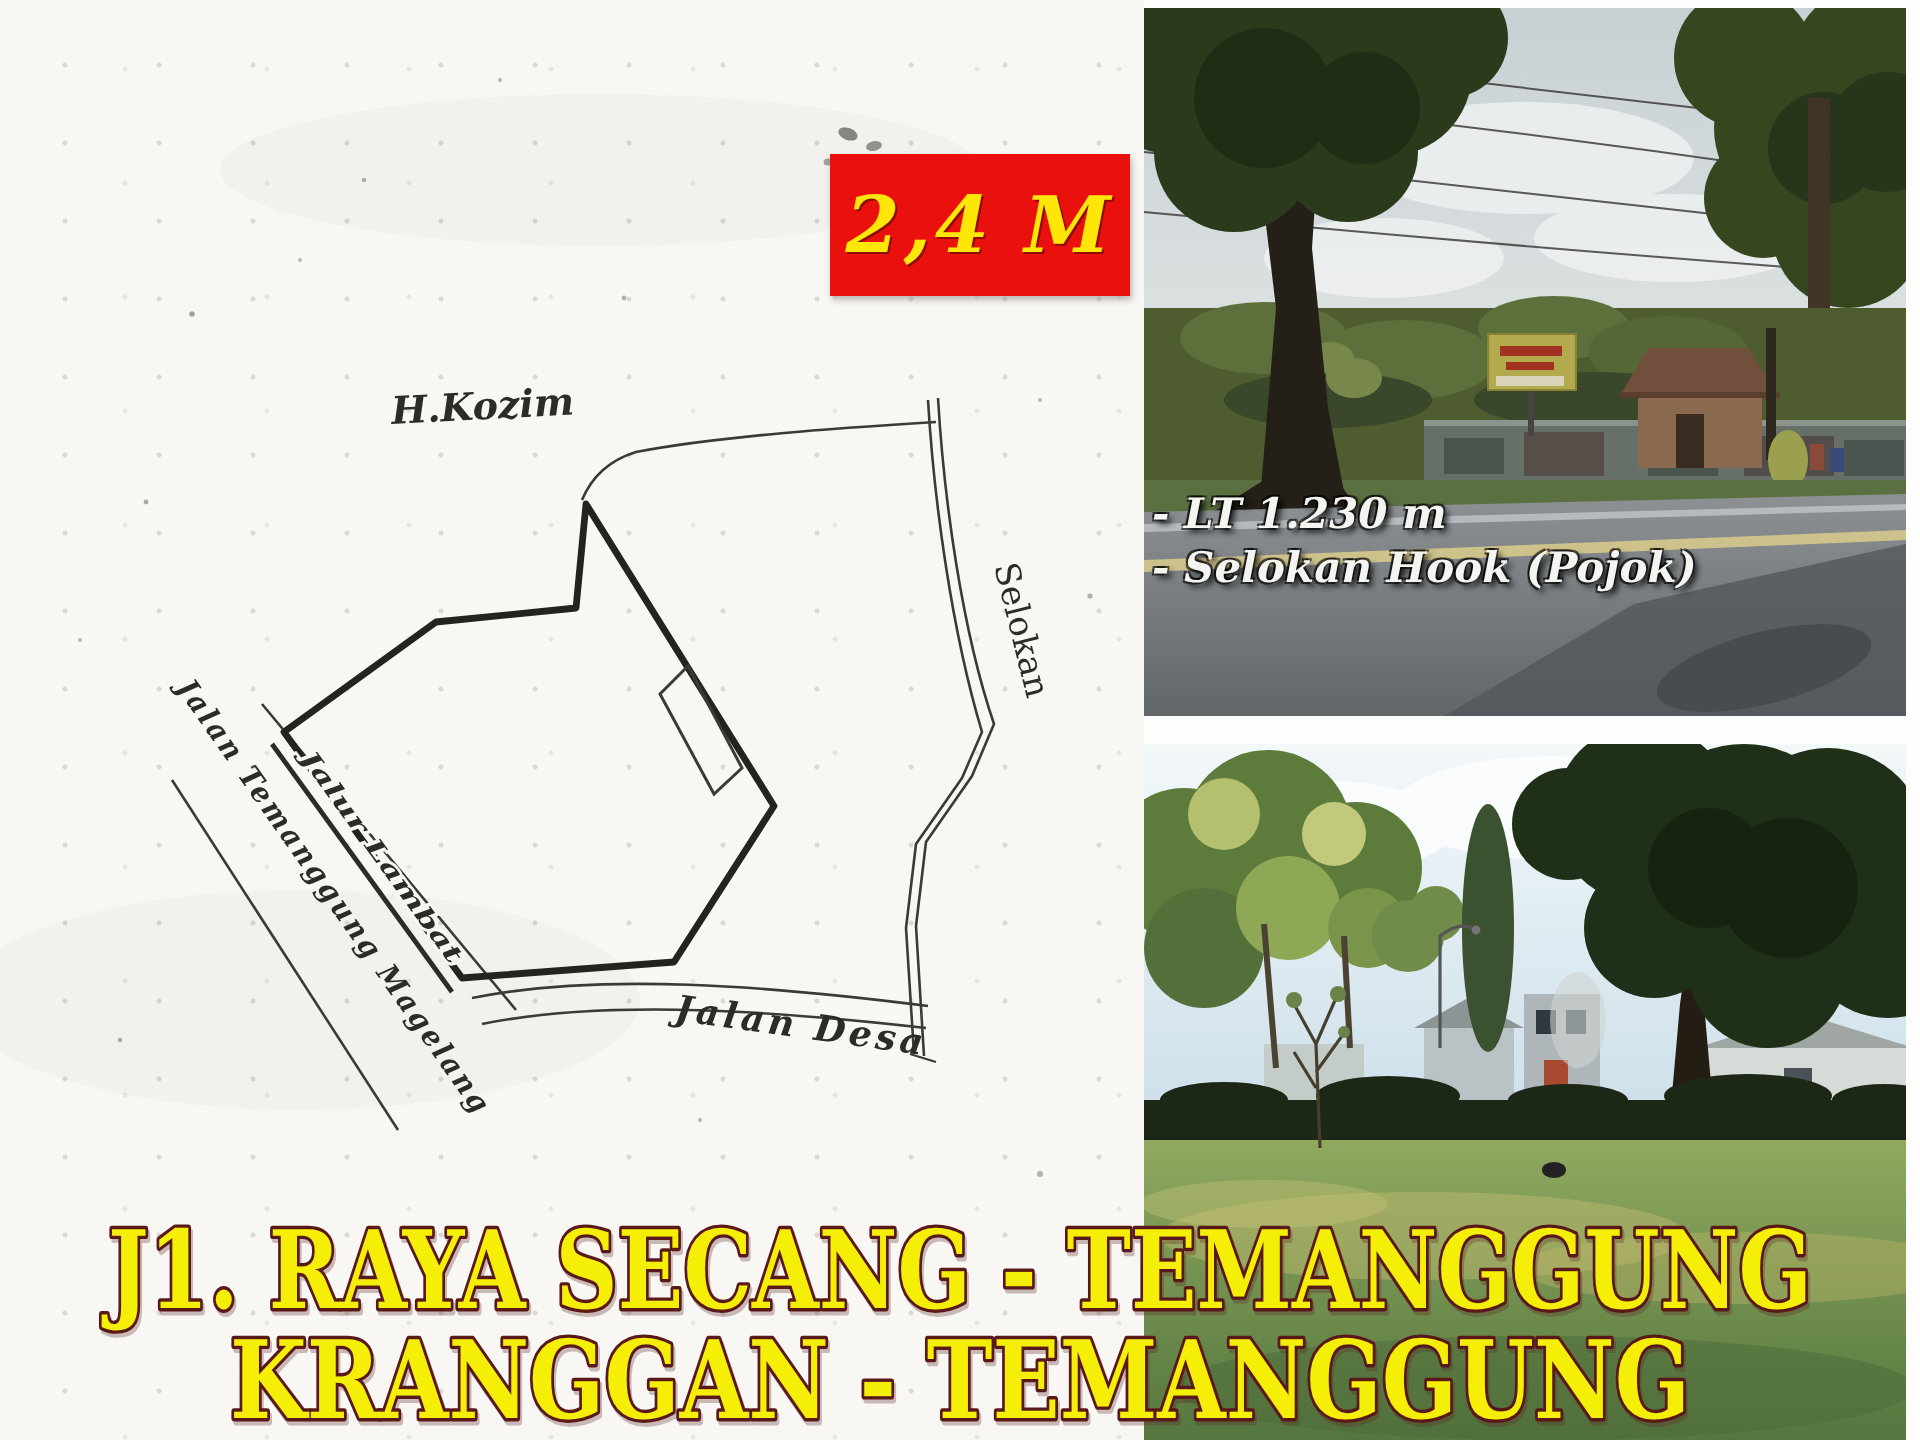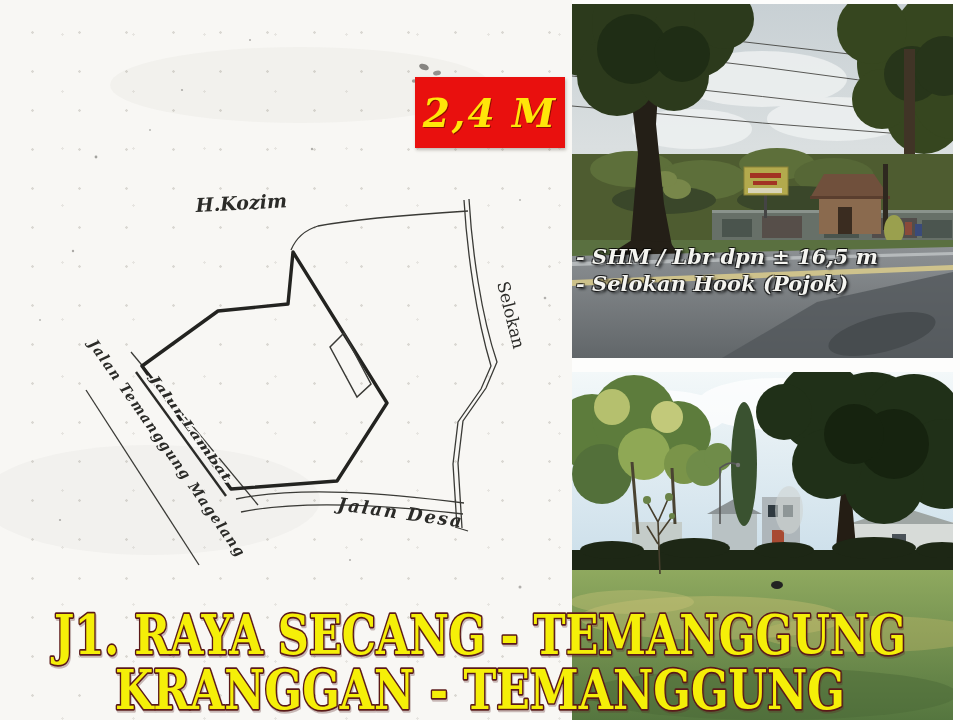--- a/index.html
+++ b/index.html
@@ -213,21 +213,21 @@
       </g>
       <g>
         <polygon points="0,252 381,243 381,354 0,354" fill="url(#roadGrad)"></polygon>
         <polygon points="0,258 381,248 381,251 0,262" fill="#c9cdcf" opacity=".7"></polygon>
         <polygon points="0,276 381,261 381,266 0,282" fill="#d6c98c" opacity=".9"></polygon>
         <polygon points="150,354 245,298 381,268 381,354" fill="#53585b" opacity=".8"></polygon>
         <ellipse cx="310" cy="330" rx="55" ry="18" fill="#474c4f" transform="rotate(-14 310 330)"></ellipse>
       </g>
     </svg>
     <div class="details">
-      <div>- SHM / Lbr dpn ± 16,5 m</div>
+      <div>- LT 1.230 m</div>
       <div>- Selokan Hook (Pojok)</div>
     </div>
   </div>
 
   <div class="photo photo-bottom">
     <svg width="381" height="348" viewBox="0 0 381 348">
       <defs>
         <linearGradient id="skyBot" x1="0" y1="0" x2="0" y2="1">
           <stop offset="0" stop-color="#f3f8f9"></stop>
             <stop offset="1" stop-color="#c9dde9"></stop>

